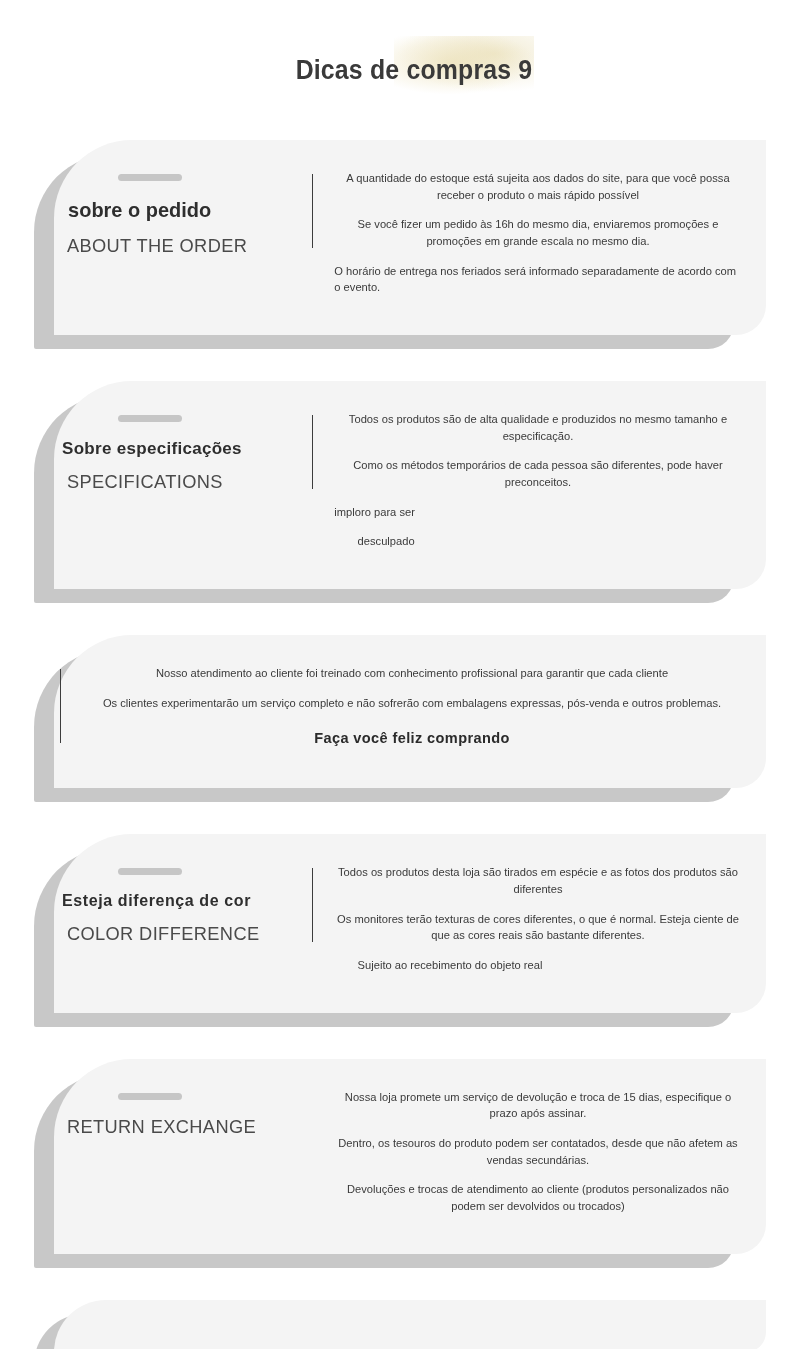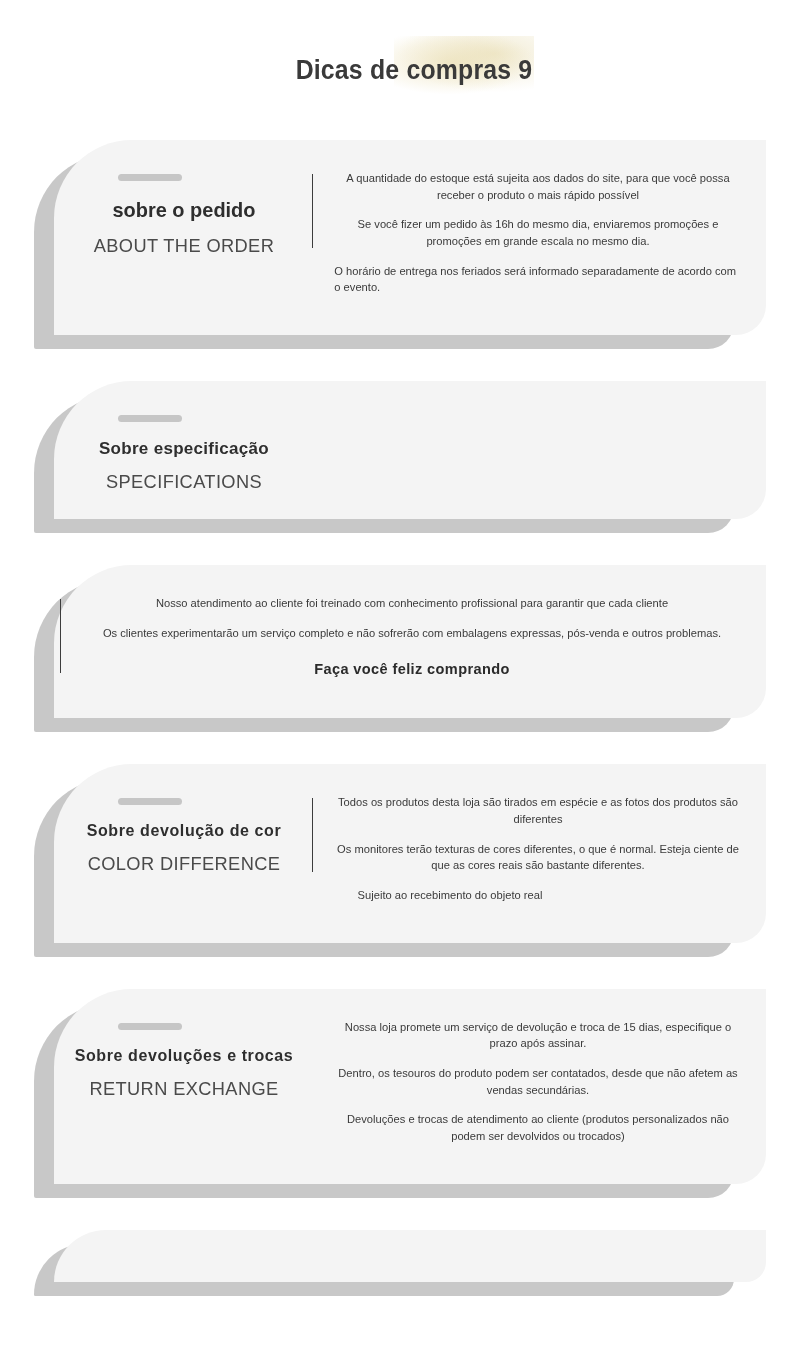--- a/index.html
+++ b/index.html
@@ -79,21 +79,20 @@
     box-sizing: border-box;
     padding: 26px 0 26px 0;
   }
 
   
   .card-head {
     width: 252px;
     flex: 0 0 252px;
     padding-left: 8px;
     box-sizing: border-box;
-    text-align: center;
   }
   .head-dash {
     width: 64px;
     height: 7px;
     border-radius: 4px;
     background: #c6c6c6;
     margin: 8px 0 16px 56px;
   }
   .head-pt {
     font-size: 21px;
@@ -183,58 +182,64 @@
           <p class="">Se você fizer um pedido às 16h do mesmo dia, enviaremos promoções e promoções em grande escala no mesmo dia.</p>
           <p class="left">O horário de entrega nos feriados será informado separadamente de acordo com o evento.</p>
         </div>
       </div>
     </div>
     <div class="card-wrap">
       <div class="card-shadow"></div>
       <div class="card">
         <div class="card-head">
           <div class="head-dash"></div>
-          <div class="head-pt md">Sobre especificação</div>
+          <div class="head-pt md">Sobre especificações</div>
           <div class="head-en">SPECIFICATIONS</div>
+        </div>
+        <div class="card-body">
+          <div class="divider"></div>
+          <p class="">Todos os produtos são de alta qualidade e produzidos no mesmo tamanho e especificação.</p>
+          <p class="">Como os métodos temporários de cada pessoa são diferentes, pode haver preconceitos.</p>
+          <p class="left">imploro para ser</p>
+          <p class="indent">desculpado</p>
         </div>
       </div>
     </div>
     <div class="card-wrap">
       <div class="card-shadow"></div>
       <div class="card">
         <div class="card-body">
           <div class="divider"></div>
           <p class="">Nosso atendimento ao cliente foi treinado com conhecimento profissional para garantir que cada cliente</p>
           <p class="">Os clientes experimentarão um serviço completo e não sofrerão com embalagens expressas, pós-venda e outros problemas.</p>
           <p class="big-bold">Faça você feliz comprando</p>
         </div>
       </div>
     </div>
     <div class="card-wrap">
       <div class="card-shadow"></div>
       <div class="card">
         <div class="card-head">
           <div class="head-dash"></div>
-          <div class="head-pt sm">Sobre devolução de cor</div>
+          <div class="head-pt sm">Esteja diferença de cor</div>
           <div class="head-en">COLOR DIFFERENCE</div>
         </div>
         <div class="card-body">
           <div class="divider"></div>
           <p class="">Todos os produtos desta loja são tirados em espécie e as fotos dos produtos são diferentes</p>
           <p class="">Os monitores terão texturas de cores diferentes, o que é normal. Esteja ciente de que as cores reais são bastante diferentes.</p>
           <p class="indent">Sujeito ao recebimento do objeto real</p>
         </div>
       </div>
     </div>
     <div class="card-wrap">
       <div class="card-shadow"></div>
       <div class="card">
         <div class="card-head">
           <div class="head-dash"></div>
-          <div class="head-pt sm">Sobre devoluções e trocas</div>
           <div class="head-en">RETURN EXCHANGE</div>
         </div>
         <div class="card-body">
           <p class="">Nossa loja promete um serviço de devolução e troca de 15 dias, especifique o prazo após assinar.</p>
           <p class="">Dentro, os tesouros do produto podem ser contatados, desde que não afetem as vendas secundárias.</p>
           <p class="">Devoluções e trocas de atendimento ao cliente (produtos personalizados não podem ser devolvidos ou trocados)</p>
         </div>
       </div>
     </div>
     <div class="card-wrap">

